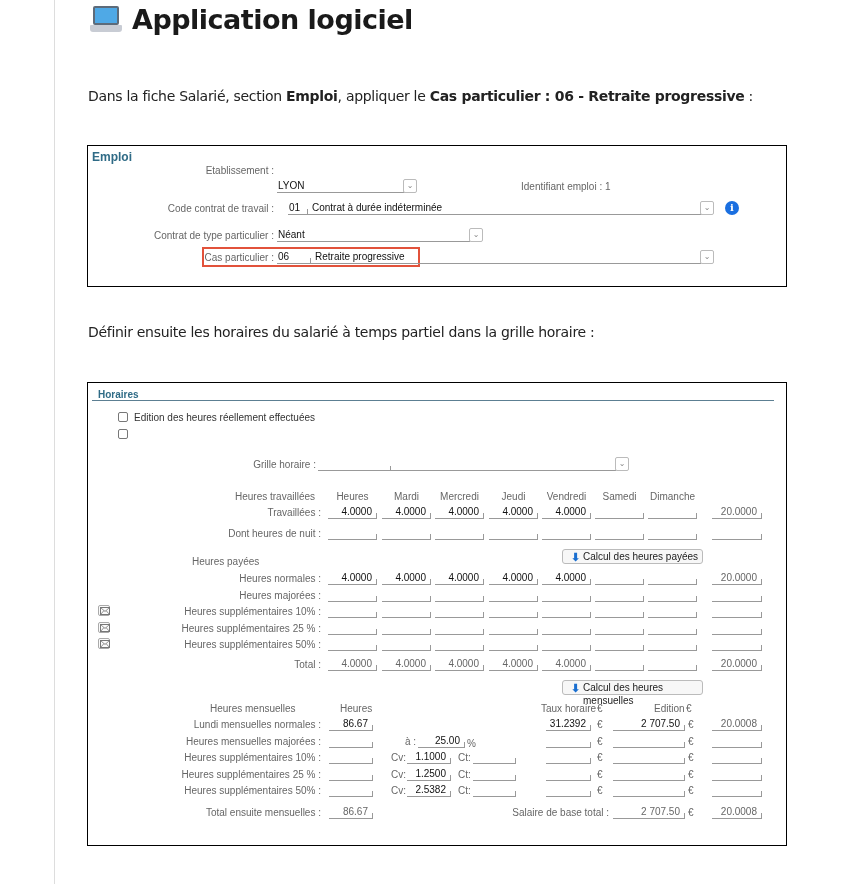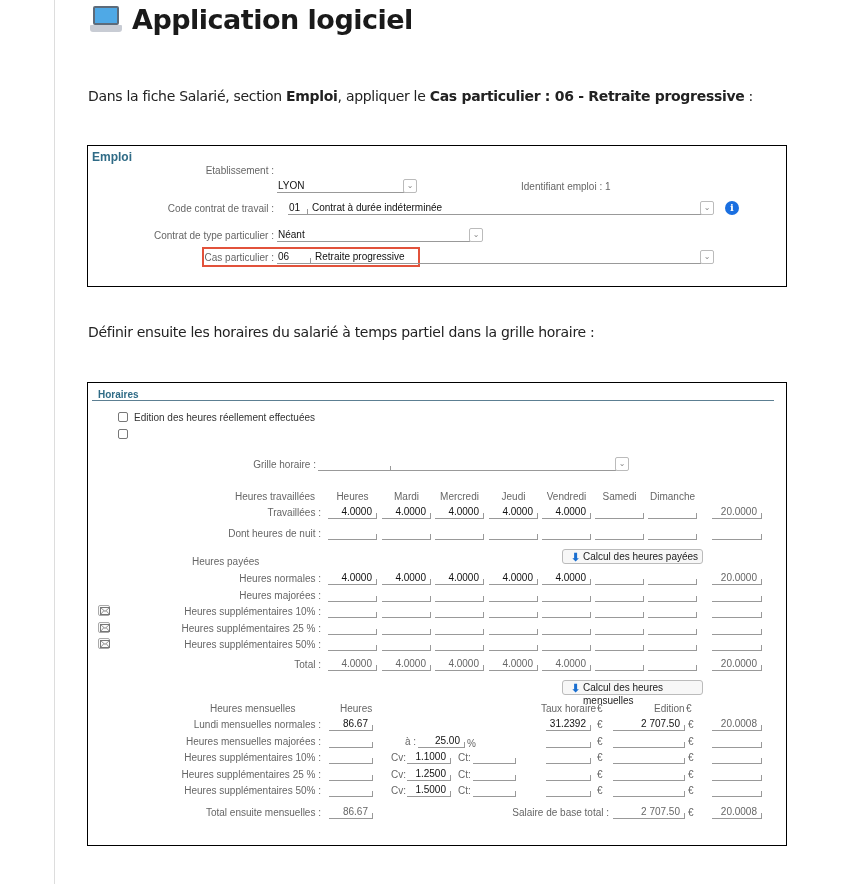--- a/index.html
+++ b/index.html
@@ -414,21 +414,21 @@
       <div class="abs lbl" style="left: 600px; top: 386px;">€</div>
       <div class="field grey" style="left: 624px; top: 384px; width: 50px;">
         <span class="fv"></span>
       </div>
       <div class="abs lbl" style="right: 465px; top: 402px;">Heures supplémentaires 50% :</div>
       <div class="field" style="left: 241px; top: 400px; width: 44px;">
         <span class="fv"></span>
       </div>
       <div class="abs lbl" style="left: 303px; top: 402px;">Cv:</div>
       <div class="field" style="left: 319px; top: 400px; width: 44px;">
-        <span class="fv">1.5000</span>
+        <span class="fv">2.5382</span>
       </div>
       <div class="abs lbl" style="left: 370px; top: 402px;">Ct:</div>
       <div class="field" style="left: 385px; top: 400px; width: 43px;">
         <span class="fv"></span>
       </div>
       <div class="field" style="left: 458px; top: 400px; width: 45px;">
         <span class="fv"></span>
       </div>
       <div class="abs lbl" style="left: 509px; top: 402px;">€</div>
       <div class="field" style="left: 525px; top: 400px; width: 72px;">

